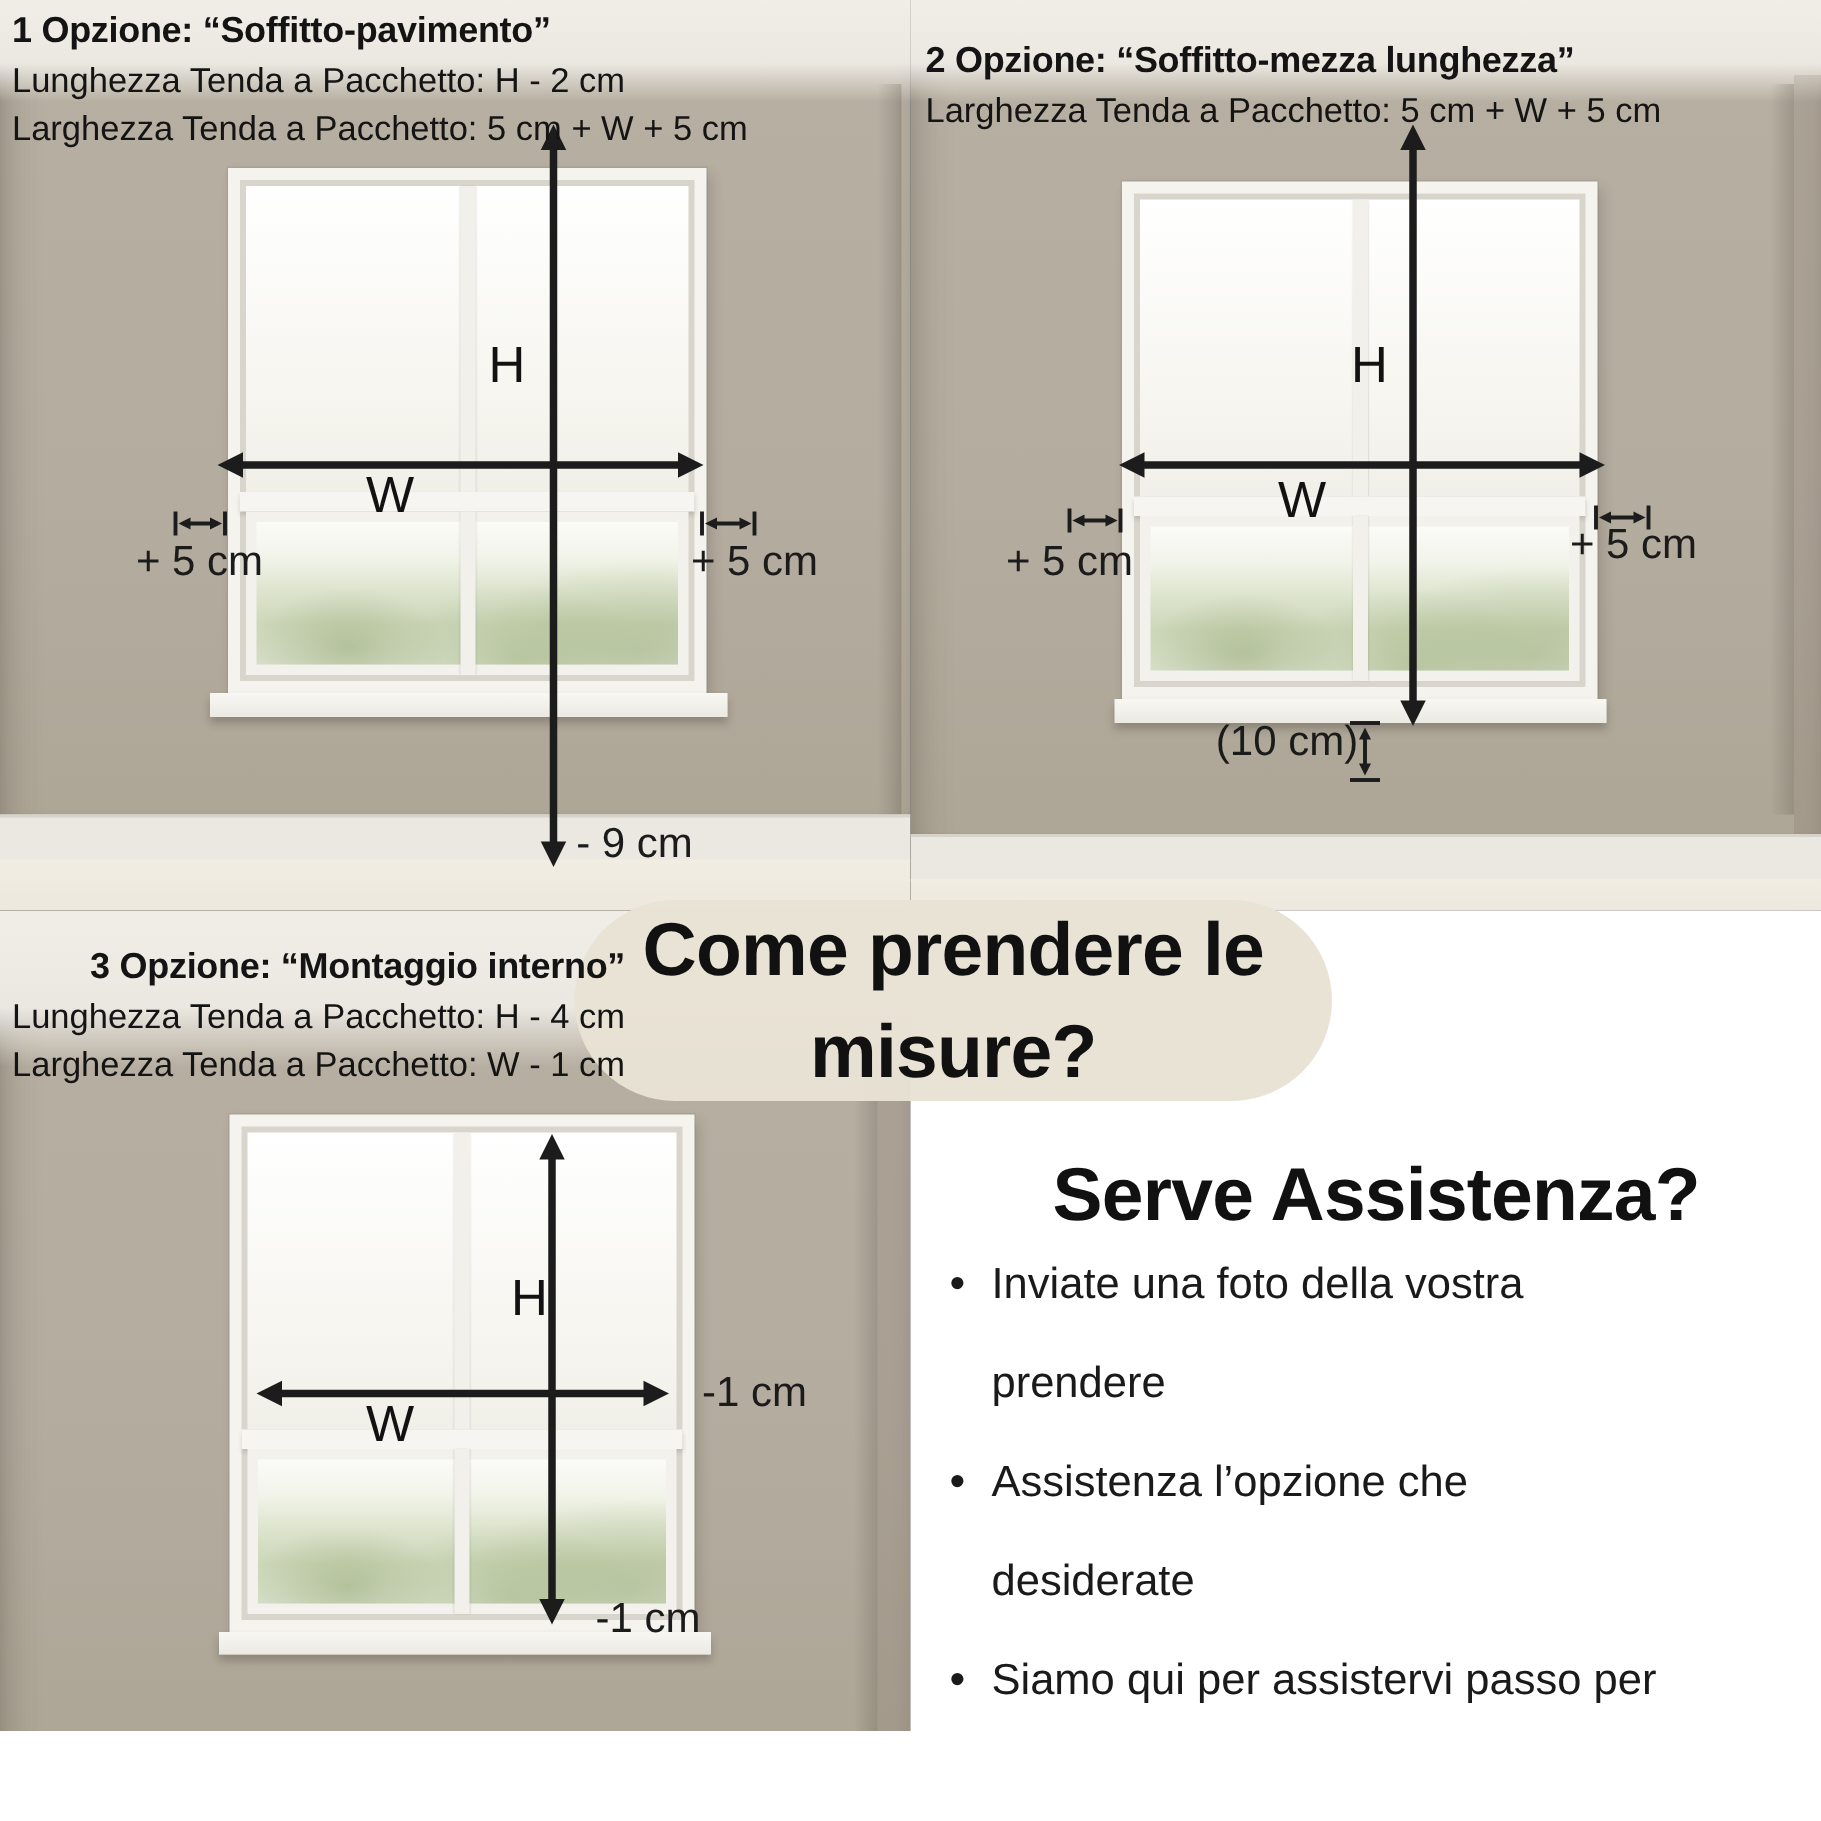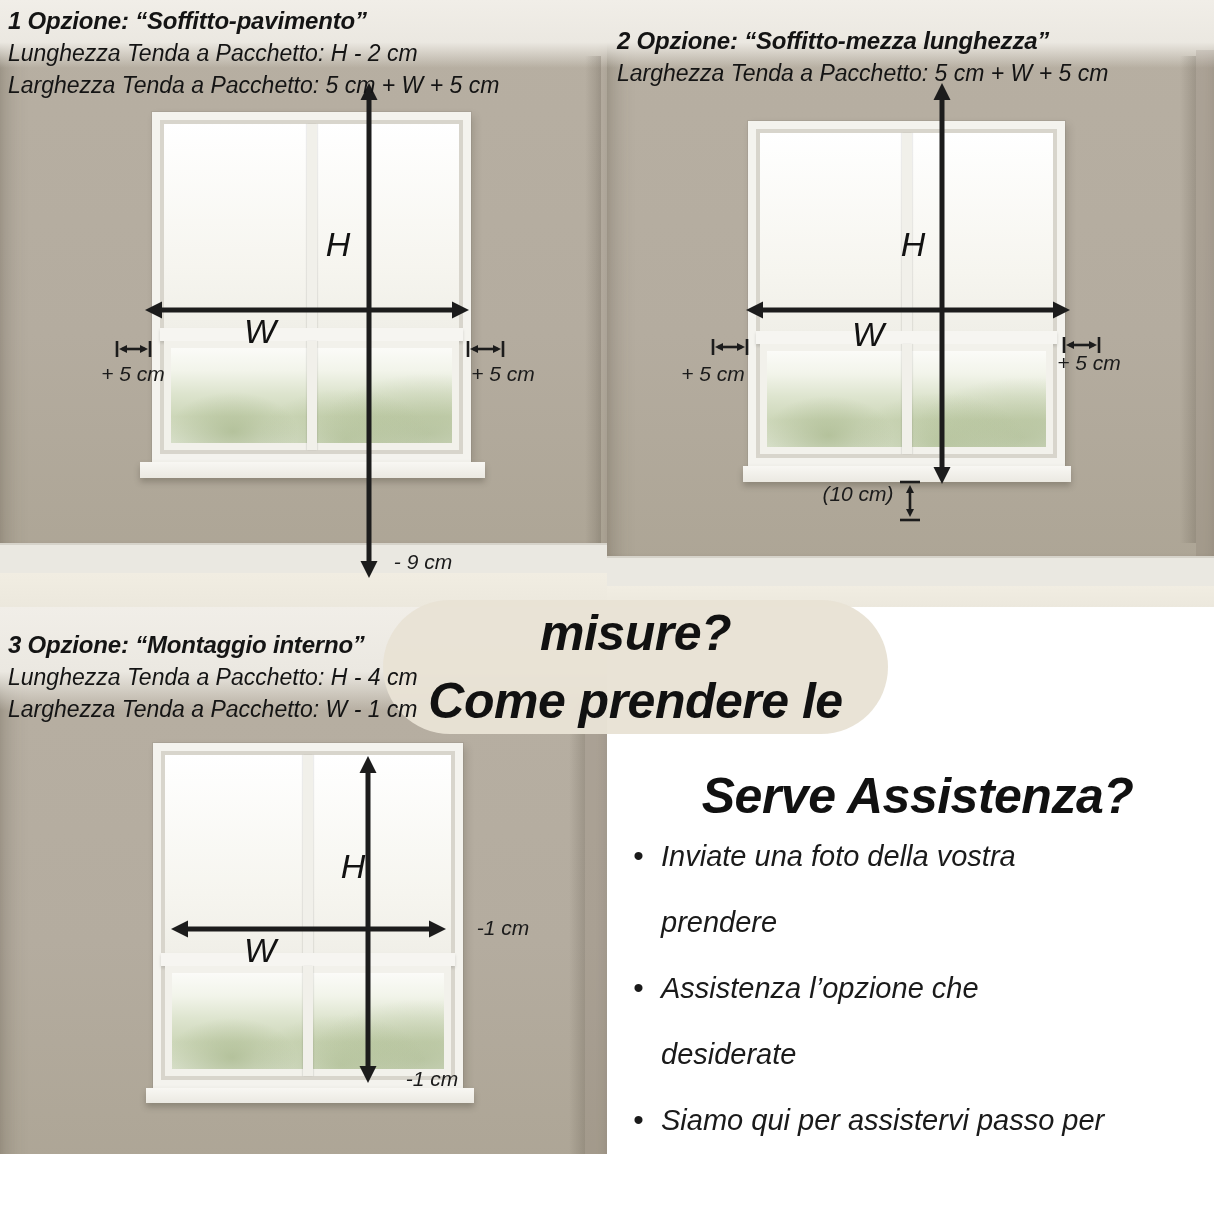--- a/index.html
+++ b/index.html
@@ -1,25 +1,24 @@
 <!DOCTYPE html>
 <html><head>
 <meta charset="utf-8">
 <style>
   html,body{margin:0;padding:0;background:#ffffff;}
   #canvas{
     position:relative;width:1214px;height:1154px;overflow:hidden;
     font-family:"Liberation Sans","DejaVu Sans",sans-serif;color:#161616;
     background:#737373;
-    font-style:italic;
   }
   .quad{position:absolute;width:607px;height:607px;overflow:hidden;}
   #q1{left:0;top:0;}
   #q2{left:607px;top:0;}
-  #q3{left:0;top:607px;}
+  #q3{left:0;top:607px;text-align:right;}
   #q4{left:607px;top:607px;background:#ffffff;}
 
   
   .room{position:absolute;inset:0;
     background:linear-gradient(180deg,#b7afa2 0%,#b4ac9f 55%,#aca494 100%);
     box-shadow:inset 14px 0 26px -14px rgba(60,52,40,.38), inset -4px 0 14px -6px rgba(60,52,40,.18);
   }
   .ceiling{position:absolute;left:-6px;right:-6px;top:0;height:68px;
     background:linear-gradient(180deg,#f1eee8 0%,#ebe8e1 62%,rgba(231,228,221,0));
   }
@@ -49,21 +48,21 @@
   .rail{position:absolute;left:8px;right:8px;height:13px;background:#f6f5f1;
     box-shadow:0 2px 3px rgba(0,0,0,.14);}
   .sill{position:absolute;height:16px;background:linear-gradient(180deg,#f8f7f3,#ebe9e2);
     box-shadow:0 4px 6px rgba(50,45,35,.28);}
 
   
   .opt-head{position:absolute;z-index:10;font-size:23px;line-height:32px;color:#141414;white-space:nowrap;}
   .opt-head .t{font-weight:bold;font-size:24px;letter-spacing:-.2px;}
   .lbl{position:absolute;z-index:10;transform:translate(-50%,-50%);white-space:nowrap;color:#1b1b1b;}
   .dim{font-size:34px;color:#121212;}
-  .meas{font-size:21px;}
+  .meas{font-size:28px;}
 
   #arrows{position:absolute;left:0;top:0;z-index:8;pointer-events:none;}
   #arrows line{stroke:#1c1c1c;}
   #arrows polygon{fill:#1c1c1c;}
   .main-line{stroke-width:5px;}
   .thin-line{stroke-width:2.6px;}
 
   
   #pill{position:absolute;left:383px;top:600px;width:505px;height:134px;border-radius:67px;
     background:rgba(232,226,213,.97);z-index:6;display:flex;flex-direction:column;
@@ -177,22 +176,22 @@
       </div>
       <div class="bullet-item">
         <span class="bullet-dot">•</span>
         <span class="bullet-text">Siamo qui per assistervi passo per
 passo!</span>
       </div>
     </div>
   </div>
 
   <div id="pill">
+    <div class="pt">Come prendere le</div>
     <div class="pt">misure?</div>
-    <div class="pt">Come prendere le</div>
   </div>
 
   <svg id="arrows" width="1214" height="1214" viewBox="0 0 1214 1214">
 
     <g>
       <line class="main-line" x1="369" y1="97" x2="369" y2="564"></line>
       <polygon points="369,83 360.5,100 377.5,100"></polygon>
       <polygon points="369,578 360.5,561 377.5,561"></polygon>
     </g>
 

